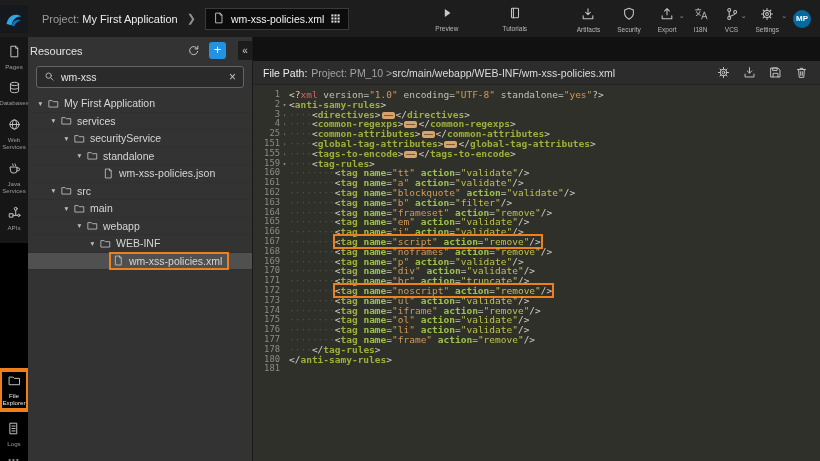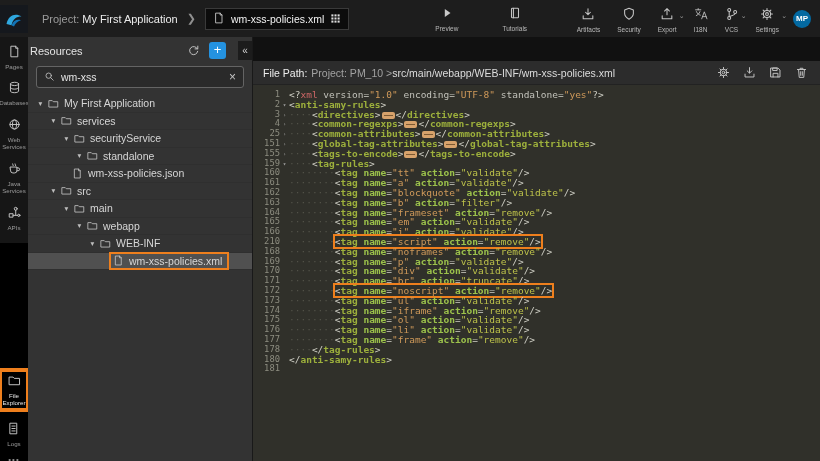--- a/index.html
+++ b/index.html
@@ -310,21 +310,21 @@
           <span class="caret">▾</span>
           <span class="titem">
             <span style="display: flex;">
               <svg width="11" height="11" viewBox="0 0 16 16" fill="none" stroke="#c4c4c4" stroke-width="1.2" stroke-linecap="round" stroke-linejoin="round">
                 <path d="M1.8 3.8 h4.4 l1.5 1.6 h6.5 v7.8 h-12.4 Z"></path>
               </svg>
             </span>
             <span>standalone</span>
           </span>
         </div>
-        <div class="trow" style="padding-left: 31px;">
+        <div class="trow" style="padding-left: 62px;">
           <span style="width: 11px; flex: 0 0 auto;"></span>
           <span class="titem">
             <span style="display: flex;">
               <svg width="11" height="11" viewBox="0 0 16 16" fill="none" stroke="#c4c4c4" stroke-width="1.2" stroke-linecap="round" stroke-linejoin="round">
                 <path d="M4 1.5 h5.5 L12 4 V14.5 H4 Z"></path>
                 <path d="M9.5 1.5 V4 H12"></path>
               </svg>
             </span>
             <span>wm-xss-policies.json</span>
           </span>
@@ -492,21 +492,21 @@
           <span class="ln">165</span>
           <span class="gcaret"></span>
           <span class="lc"><span class="indent">········</span><span><span class="tk-p">&lt;</span><span class="tk-tag">tag</span> <span class="tk-attr">name</span><span class="tk-p">=</span><span class="tk-s">"em"</span> <span class="tk-attr">action</span><span class="tk-p">=</span><span class="tk-val">"validate"</span><span class="tk-p">/&gt;</span></span></span>
         </div>
         <div class="cl">
           <span class="ln">166</span>
           <span class="gcaret"></span>
           <span class="lc"><span class="indent">········</span><span><span class="tk-p">&lt;</span><span class="tk-tag">tag</span> <span class="tk-attr">name</span><span class="tk-p">=</span><span class="tk-s">"i"</span> <span class="tk-attr">action</span><span class="tk-p">=</span><span class="tk-val">"validate"</span><span class="tk-p">/&gt;</span></span></span>
         </div>
         <div class="cl">
-          <span class="ln">210</span>
+          <span class="ln">167</span>
           <span class="gcaret"></span>
           <span class="lc"><span class="indent">········</span><span class="hl"><span class="tk-p">&lt;</span><span class="tk-tag">tag</span> <span class="tk-attr">name</span><span class="tk-p">=</span><span class="tk-s">"script"</span> <span class="tk-attr">action</span><span class="tk-p">=</span><span class="tk-val">"remove"</span><span class="tk-p">/&gt;</span></span></span>
         </div>
         <div class="cl">
           <span class="ln">168</span>
           <span class="gcaret"></span>
           <span class="lc"><span class="indent">········</span><span><span class="tk-p">&lt;</span><span class="tk-tag">tag</span> <span class="tk-attr">name</span><span class="tk-p">=</span><span class="tk-s">"noframes"</span> <span class="tk-attr">action</span><span class="tk-p">=</span><span class="tk-val">"remove"</span><span class="tk-p">/&gt;</span></span></span>
         </div>
         <div class="cl">
           <span class="ln">169</span>

